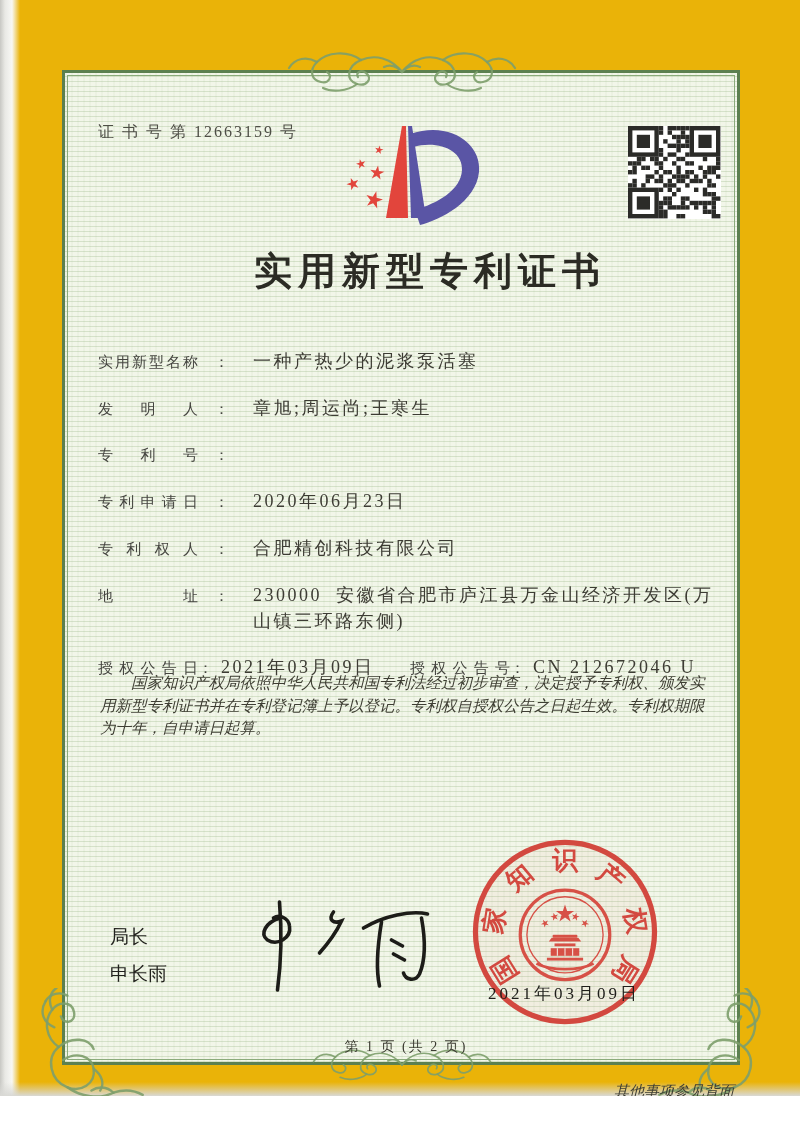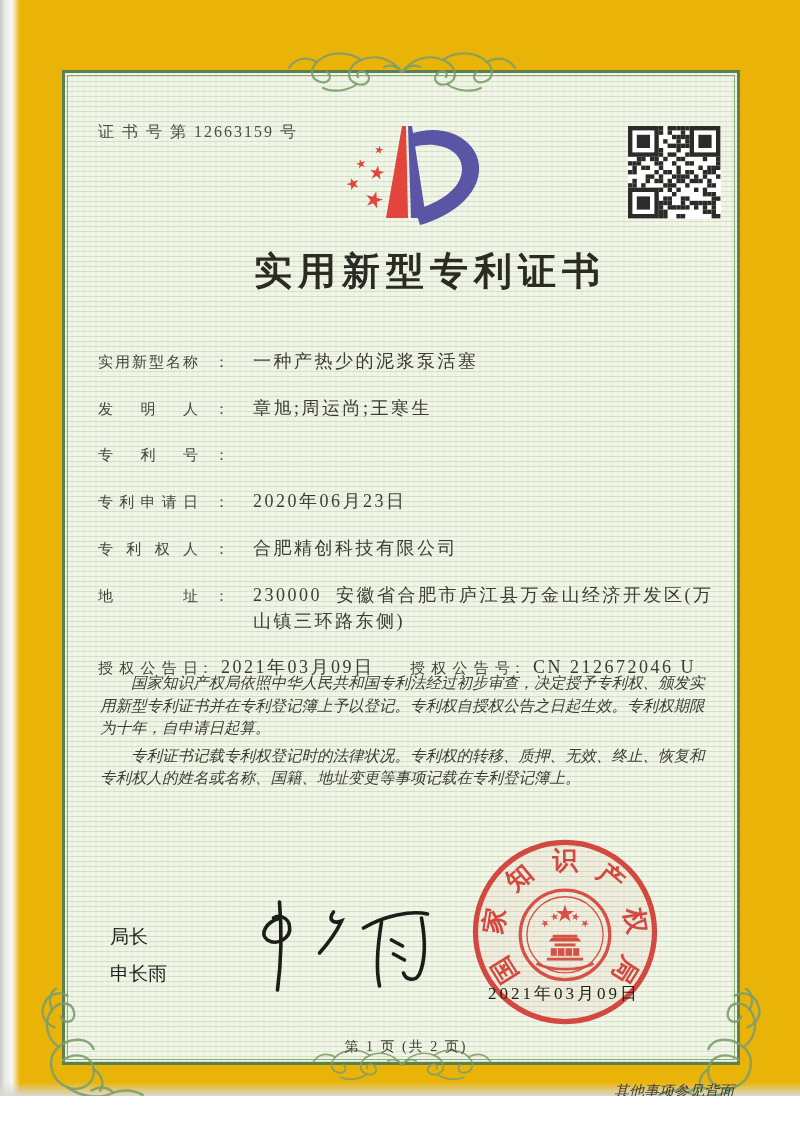--- a/index.html
+++ b/index.html
@@ -307,21 +307,20 @@
       <div class="grant-group2">
         <span class="flabel">授权公告号</span>
         <span class="fcolon">：</span>
         <span class="fvalue">CN 212672046 U</span>
       </div>
     </div>
   </div>
 
   <div class="paras">
     <p>国家知识产权局依照中华人民共和国专利法经过初步审查，决定授予专利权、颁发实用新型专利证书并在专利登记簿上予以登记。专利权自授权公告之日起生效。专利权期限为十年，自申请日起算。</p>
-    <p>专利证书记载专利权登记时的法律状况。专利权的转移、质押、无效、终止、恢复和专利权人的姓名或名称、国籍、地址变更等事项记载在专利登记簿上。</p>
   </div>
 
   <div class="signer">
     <div>局长</div>
     <div>申长雨</div>
   </div>
 
   <svg class="signature" width="215" height="100" viewBox="0 0 200 100">
     <g fill="none" stroke="#1c1c18" stroke-width="3.6" stroke-linecap="round">
       <path d="M45,22 C30,26 24,38 32,44 C42,50 56,42 54,30 C53,22 44,18 38,22"></path>

